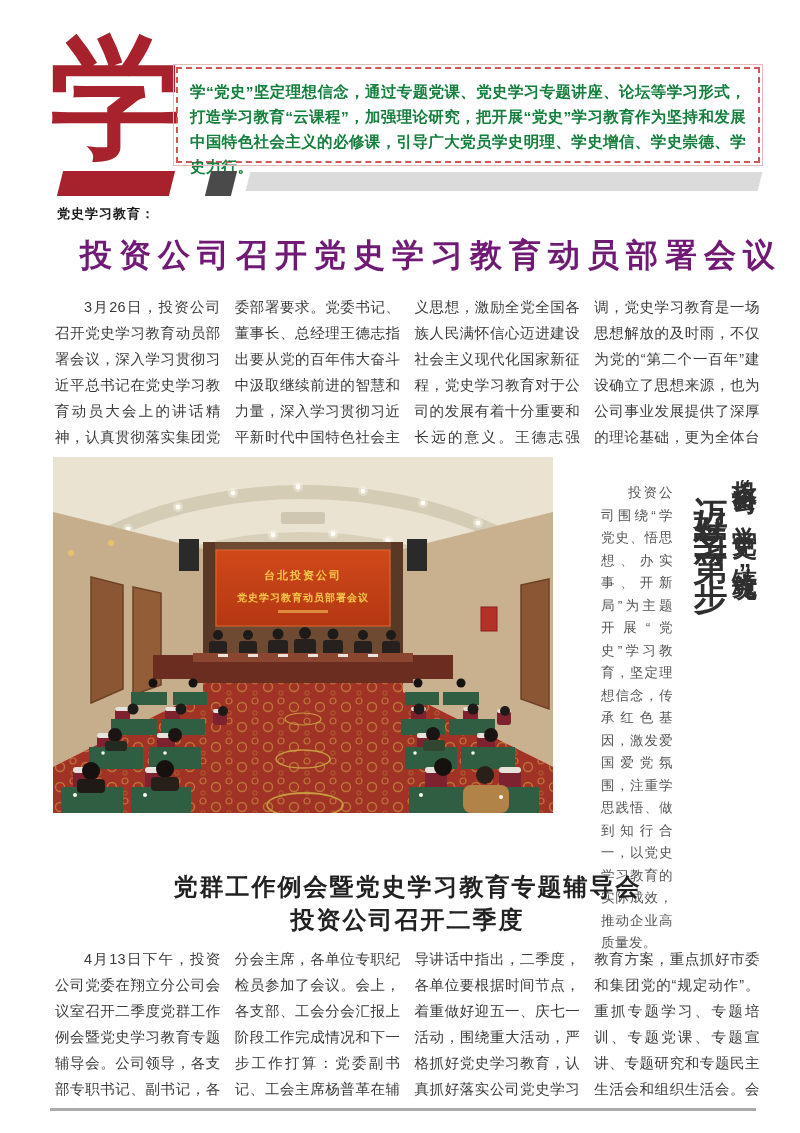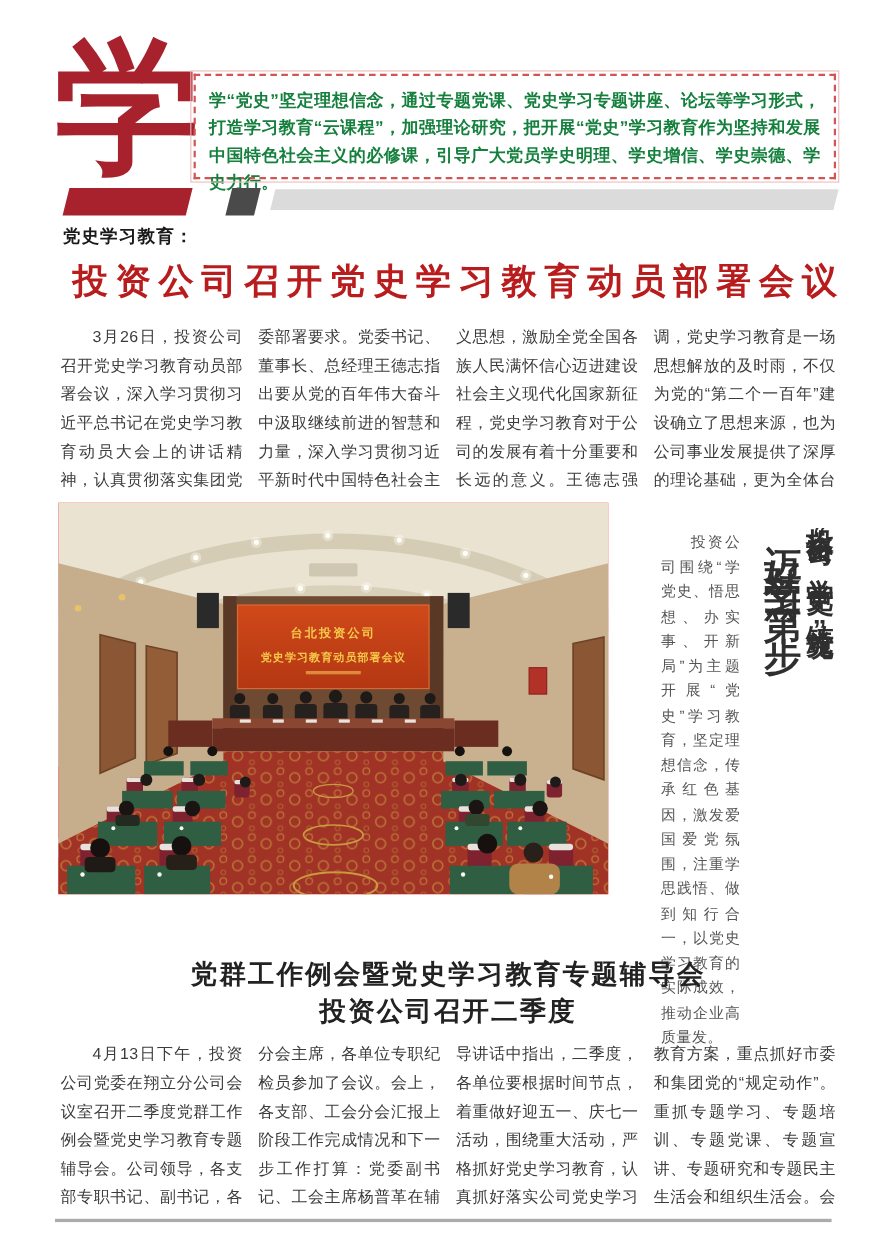--- a/index.html
+++ b/index.html
@@ -16,24 +16,24 @@
     position:absolute;left:176px;top:67px;width:556px;height:72px;
     border:2px dashed #D05555;outline:1px solid #E9BCBC;outline-offset:2px;
     padding:10px 12px;color:#15803d;font-size:15.5px;line-height:25px;
     text-align:justify;font-weight:600;letter-spacing:0.3px;
   }
   .bar{position:absolute;transform:skewX(-14deg);}
   .bar-red{left:60px;top:171px;width:112px;height:25px;background:#A8222E;}
   .bar-dark{left:208px;top:171px;width:26px;height:25px;background:#4A4A4A;}
   .bar-light{left:248px;top:172px;width:512px;height:19px;background:#DBDBDB;}
   
-  .kicker{position:absolute;left:57px;top:205px;font-size:16px;font-weight:bold;color:#1A1A1A;letter-spacing:1px;}
+  .kicker{position:absolute;left:57px;top:205px;font-size:13px;font-weight:bold;color:#1A1A1A;letter-spacing:1px;}
   .headline1{
-    position:absolute;left:66px;top:234px;width:700px;
-    font-size:32px;font-weight:bold;color:#b91c1c;letter-spacing:7px;white-space:nowrap;
+    position:absolute;left:80px;top:234px;width:700px;
+    font-size:32px;font-weight:bold;color:#701a75;letter-spacing:7px;white-space:nowrap;
   }
   .cols{
     position:absolute;left:55px;width:705px;
     column-count:4;column-gap:14px;column-fill:auto;overflow:hidden;
     font-size:14.5px;line-height:26px;color:#3B3B3B;text-align:justify;letter-spacing:0.4px;
   }
   .cols p{margin:0;text-indent:2em;}
   .article1-body{top:294px;height:160px;}
   .article2-body{top:946px;height:160px;}
   

